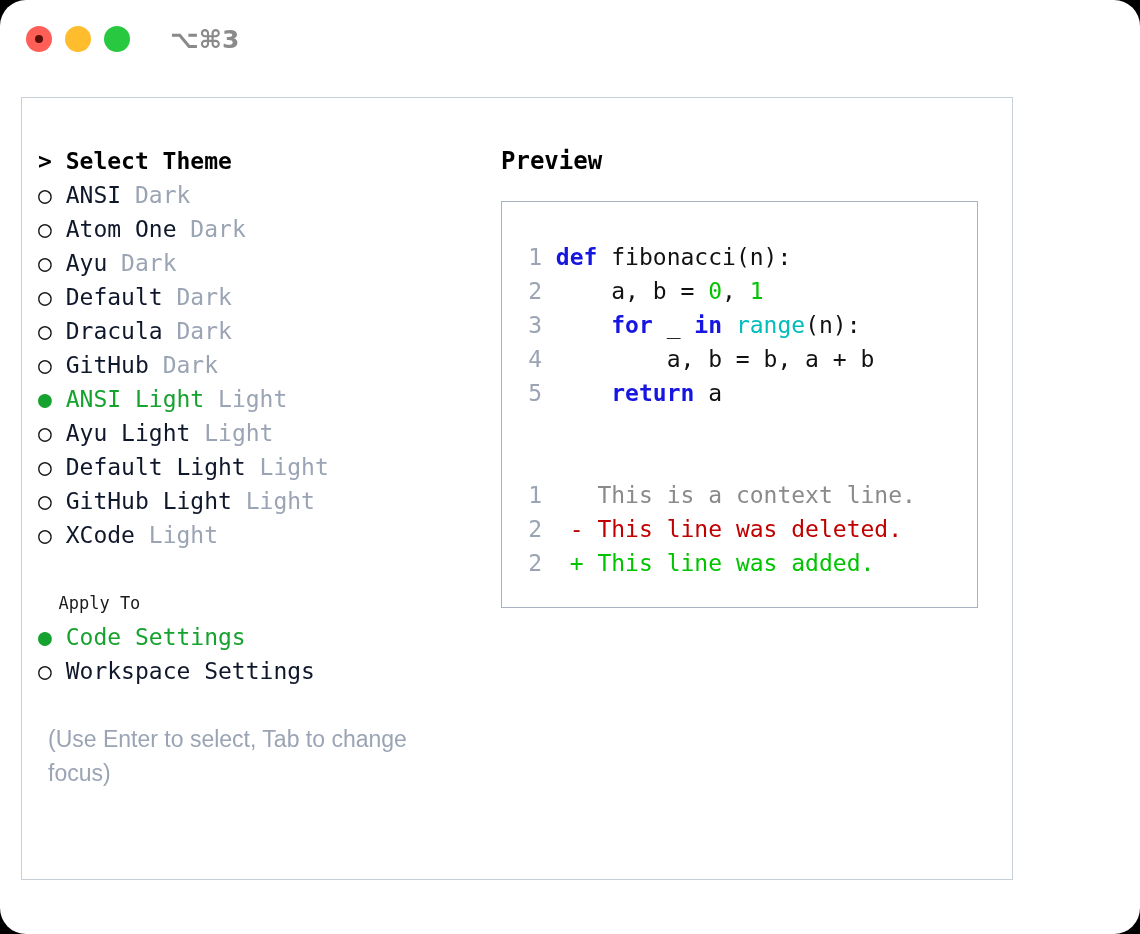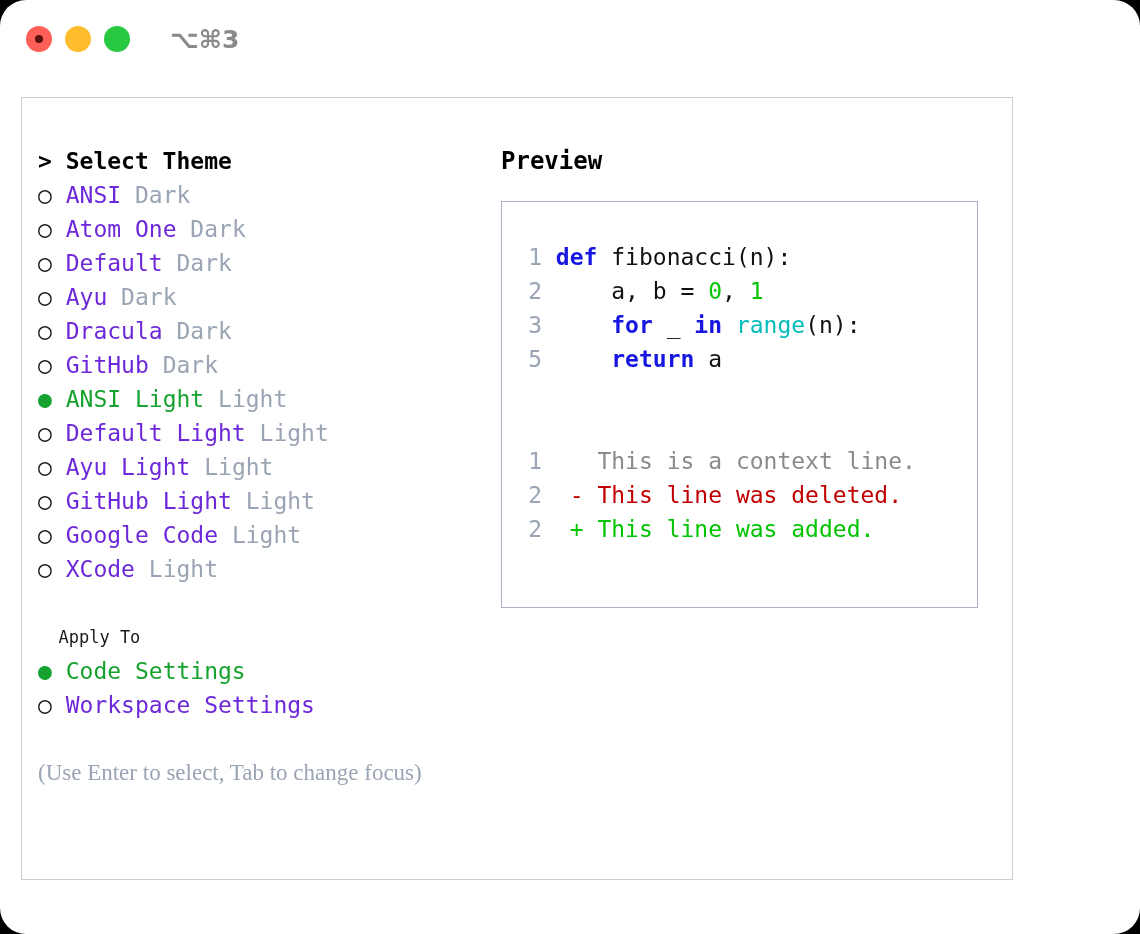--- a/index.html
+++ b/index.html
@@ -109,46 +109,47 @@
     font-size: 23px;
     line-height: 34px;
     white-space: pre;
     color: #1b1b1b;
     display: block;
   }
 
   .bullet { color: #1b1b1b; }
   .bullet-sel { color: #16a22e; }
 
-  .opt-label { color: #6d28d9; }
+  .opt-label { color: #0f172a; }
   .opt-label-sel { color: #16a22e; }
 
   .opt-tag {
     color: #9aa4b4;
     text-align: center;
   }
 
   .apply-title {
     font-family: "DejaVu Sans Mono", "Liberation Mono", monospace;
     font-size: 17px;
     color: #1b1b1b;
     line-height: 34px;
     white-space: pre;
   }
 
   .spacer-sm { height: 34px; }
 
   .hint {
-    font-family: Liberation Serif, serif;
+    font-family: Liberation Sans, sans-serif;
     font-size: 23px;
     line-height: 34px;
     color: #9aa4b4;
     width: 420px;
     white-space: normal;
     word-break: normal;
+    margin-left: 10px;
   }
 
   
   .right-col {
     position: absolute;
     left: 479px;
     top: 46px;
     width: 500px;
   }
 
@@ -213,29 +214,28 @@
   <div class="panel">
     <div class="panel-inner">
 
       <div class="left-col">
 
         <div class="section-title">&gt; Select Theme</div>
 
         <div id="theme-list">
             <div class="opt-row"><span class="bullet">○</span><span class="opt-label"> ANSI </span><span class="opt-tag">Dark</span></div>
             <div class="opt-row"><span class="bullet">○</span><span class="opt-label"> Atom One </span><span class="opt-tag">Dark</span></div>
+            <div class="opt-row"><span class="bullet">○</span><span class="opt-label"> Ayu </span><span class="opt-tag">Dark</span></div>
             <div class="opt-row"><span class="bullet">○</span><span class="opt-label"> Default </span><span class="opt-tag">Dark</span></div>
-            <div class="opt-row"><span class="bullet">○</span><span class="opt-label"> Ayu </span><span class="opt-tag">Dark</span></div>
             <div class="opt-row"><span class="bullet">○</span><span class="opt-label"> Dracula </span><span class="opt-tag">Dark</span></div>
             <div class="opt-row"><span class="bullet">○</span><span class="opt-label"> GitHub </span><span class="opt-tag">Dark</span></div>
             <div class="opt-row"><span class="bullet-sel">●</span><span class="opt-label-sel"> ANSI Light </span><span class="opt-tag">Light</span></div>
+            <div class="opt-row"><span class="bullet">○</span><span class="opt-label"> Ayu Light </span><span class="opt-tag">Light</span></div>
             <div class="opt-row"><span class="bullet">○</span><span class="opt-label"> Default Light </span><span class="opt-tag">Light</span></div>
-            <div class="opt-row"><span class="bullet">○</span><span class="opt-label"> Ayu Light </span><span class="opt-tag">Light</span></div>
             <div class="opt-row"><span class="bullet">○</span><span class="opt-label"> GitHub Light </span><span class="opt-tag">Light</span></div>
-            <div class="opt-row"><span class="bullet">○</span><span class="opt-label"> Google Code </span><span class="opt-tag">Light</span></div>
             <div class="opt-row"><span class="bullet">○</span><span class="opt-label"> XCode </span><span class="opt-tag">Light</span></div>
           </div>
 
         <div class="spacer-sm"></div>
 
         <div class="apply-title">  Apply To</div>
 
         <div id="apply-list">
             <div class="opt-row"><span class="bullet-sel">●</span><span class="opt-label-sel"> Code Settings</span></div>
             <div class="opt-row"><span class="bullet">○</span><span class="opt-label"> Workspace Settings</span></div>
@@ -248,20 +248,21 @@
 
       <div class="right-col">
 
         <div class="preview-title">Preview</div>
 
         <div class="preview-box">
           <div id="code-block">
               <div class="code-line"><span class="ln">1</span><span> </span><span class="kw">def</span><span class="plain"> fibonacci(n):</span></div>
               <div class="code-line"><span class="ln">2</span><span> </span><span class="plain">    a, b = </span><span class="num">0</span><span class="plain">, </span><span class="num">1</span></div>
               <div class="code-line"><span class="ln">3</span><span> </span><span class="plain">    </span><span class="kw">for</span><span class="plain"> _ </span><span class="kw">in</span><span class="plain"> </span><span class="fn">range</span><span class="plain">(n):</span></div>
+              <div class="code-line"><span class="ln">4</span><span> </span><span class="plain">        a, b = b, a + b</span></div>
               <div class="code-line"><span class="ln">5</span><span> </span><span class="plain">    </span><span class="kw">return</span><span class="plain"> a</span></div>
             </div>
           <div class="blank-line"></div>
           <div class="blank-line"></div>
           <div id="diff-block">
               <div class="code-line"><span class="ln">1</span><span>  </span><span class="diff-ctx"> </span><span class="diff-ctx"> This is a context line.</span></div>
               <div class="code-line"><span class="ln">2</span><span>  </span><span class="diff-del">-</span><span class="diff-del"> This line was deleted.</span></div>
               <div class="code-line"><span class="ln">2</span><span>  </span><span class="diff-add">+</span><span class="diff-add"> This line was added.</span></div>
             </div>
         </div>

